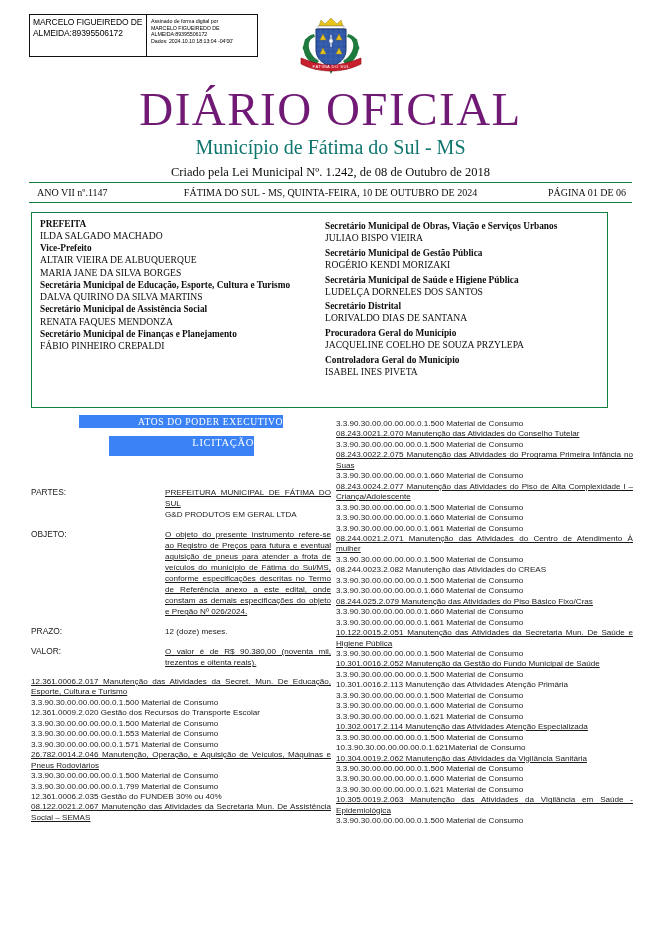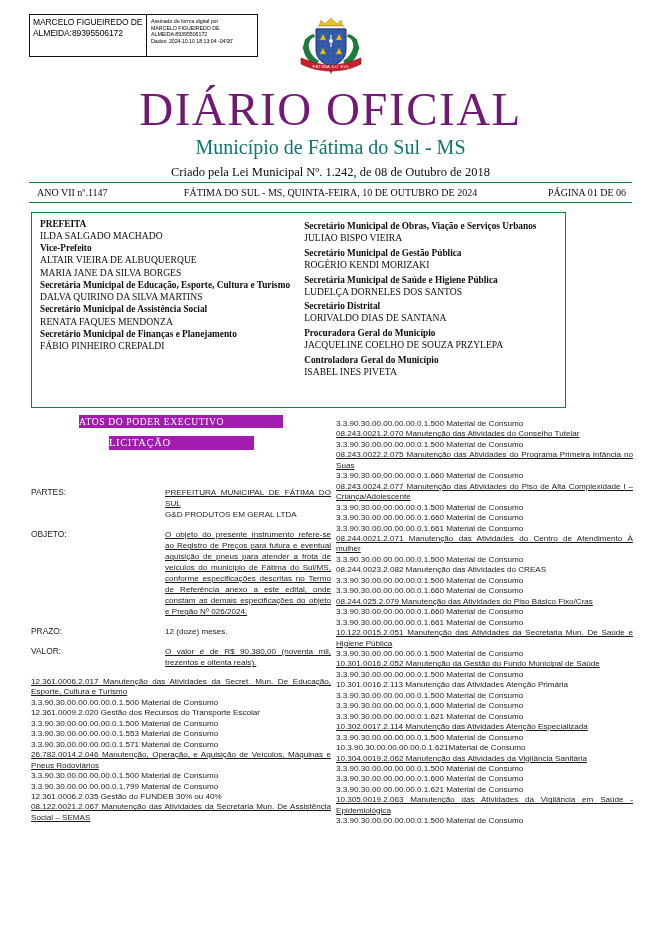--- a/index.html
+++ b/index.html
@@ -37,37 +37,37 @@
   
   .infobar{position:absolute;left:29px;top:182px;width:603px;
            border-top:1.6px solid #0E8040;border-bottom:1.6px solid #0E8040;
            height:19px;display:flex;align-items:center;
            font-family:"Liberation Serif",serif;font-size:10px;color:#0d0d0d;}
   .ib-l{width:130px;padding-left:8px;box-sizing:border-box;}
   .ib-c{flex:1;text-align:center;}
   .ib-r{width:130px;text-align:right;padding-right:6px;box-sizing:border-box;}
 
   
-  .offbox{position:absolute;left:31px;top:212px;width:535px;height:196px;
+  .offbox{position:absolute;left:31px;top:212px;width:577px;height:196px;
           border:1.6px solid #0E8040;box-sizing:border-box;display:flex;}
   .offcol{box-sizing:border-box;padding:5px 8px 0 8px;}
   .offcol.left{width:300px;}
   .offcol.right{width:301px;padding-left:6px;}
   .off-role{font-family:"Liberation Serif",serif;font-size:9.3px;
             font-weight:bold;line-height:12.1px;color:#0d0d0d;text-align:justify;}
   .off-name{font-family:"Liberation Serif",serif;font-size:9.6px;
             line-height:12.3px;color:#0d0d0d;}
   .offcol.right .off-role{margin-top:2.3px;}
 
   
-  .greenbar{position:absolute;background:#a21caf;color:#ffffff;
-            font-family:"Liberation Serif",serif;text-align:left;
+  .greenbar{position:absolute;background:#3b82f6;color:#ffffff;
+            font-family:"Liberation Serif",serif;text-align:right;
             letter-spacing:0.6px;}
   #bar-atos{left:79px;top:415px;width:204px;height:13px;font-size:9.6px;line-height:13px;}
-  #bar-lic{left:109px;top:436px;width:145px;height:14px;font-size:10.6px;line-height:14px;}
+  #bar-lic{left:109px;top:436px;width:145px;height:20px;font-size:10.6px;line-height:14px;}
 
   .proc{position:absolute;left:31px;top:455px;width:300px;text-align:center;
         font-family:"Liberation Sans",sans-serif;font-size:8.6px;line-height:11px;
         color:#1a1a1a;}
   .proc .u{text-decoration:underline;}
 
   
   .col{position:absolute;font-family:"Liberation Sans",sans-serif;
        font-size:8.1px;line-height:10.45px;color:#1a1a1a;}
   #col-left{left:31px;top:487px;width:300px;}

